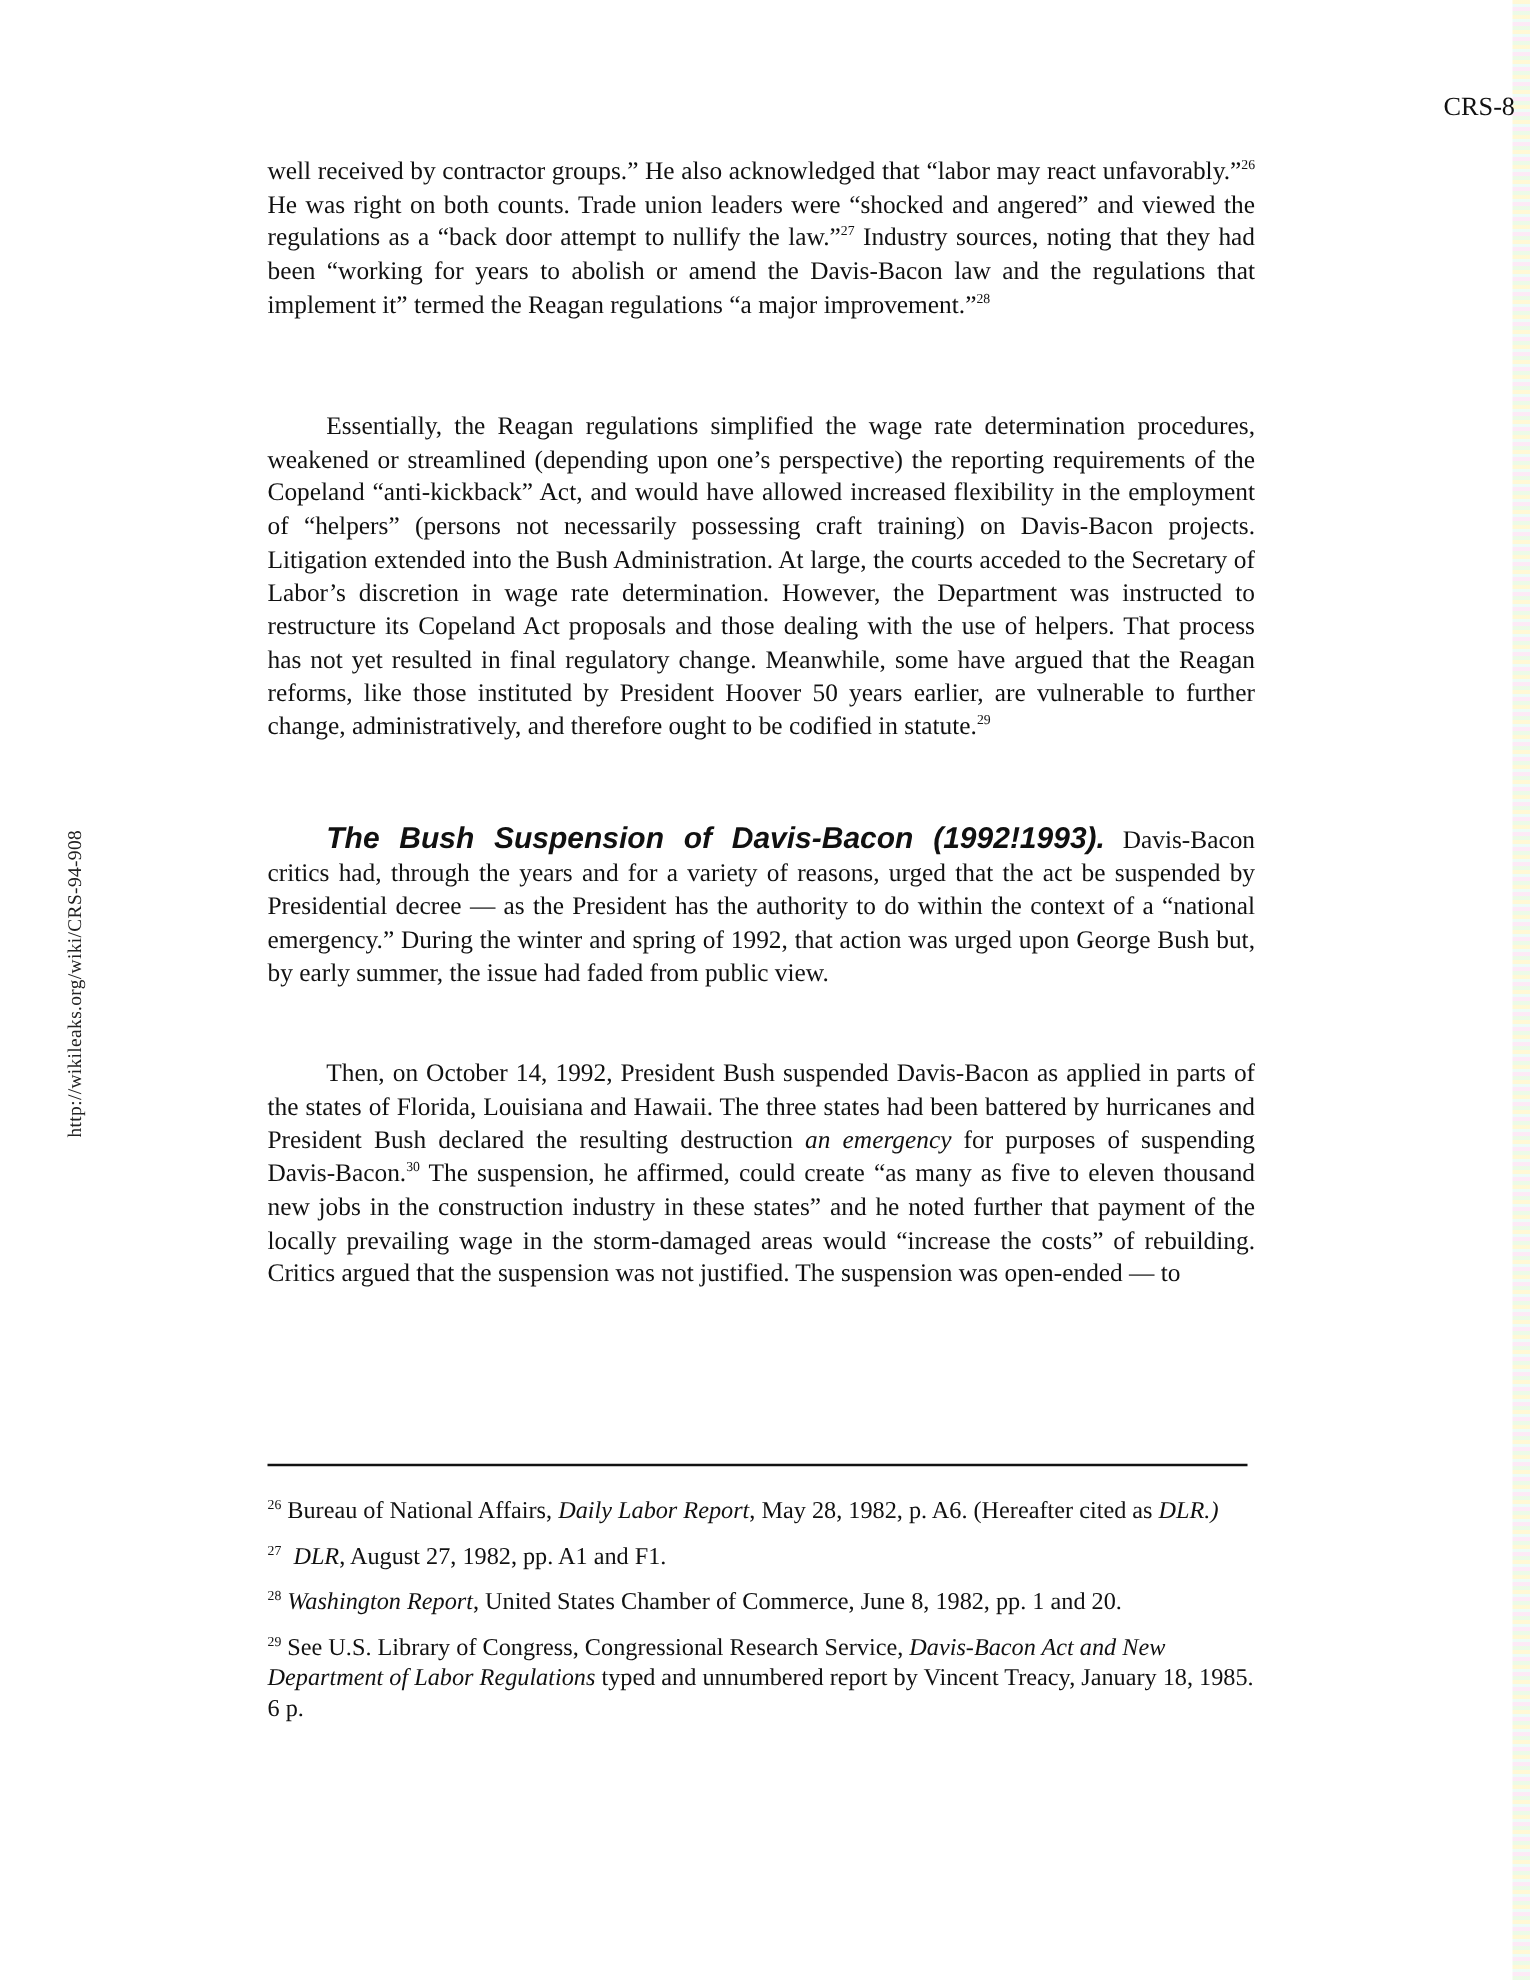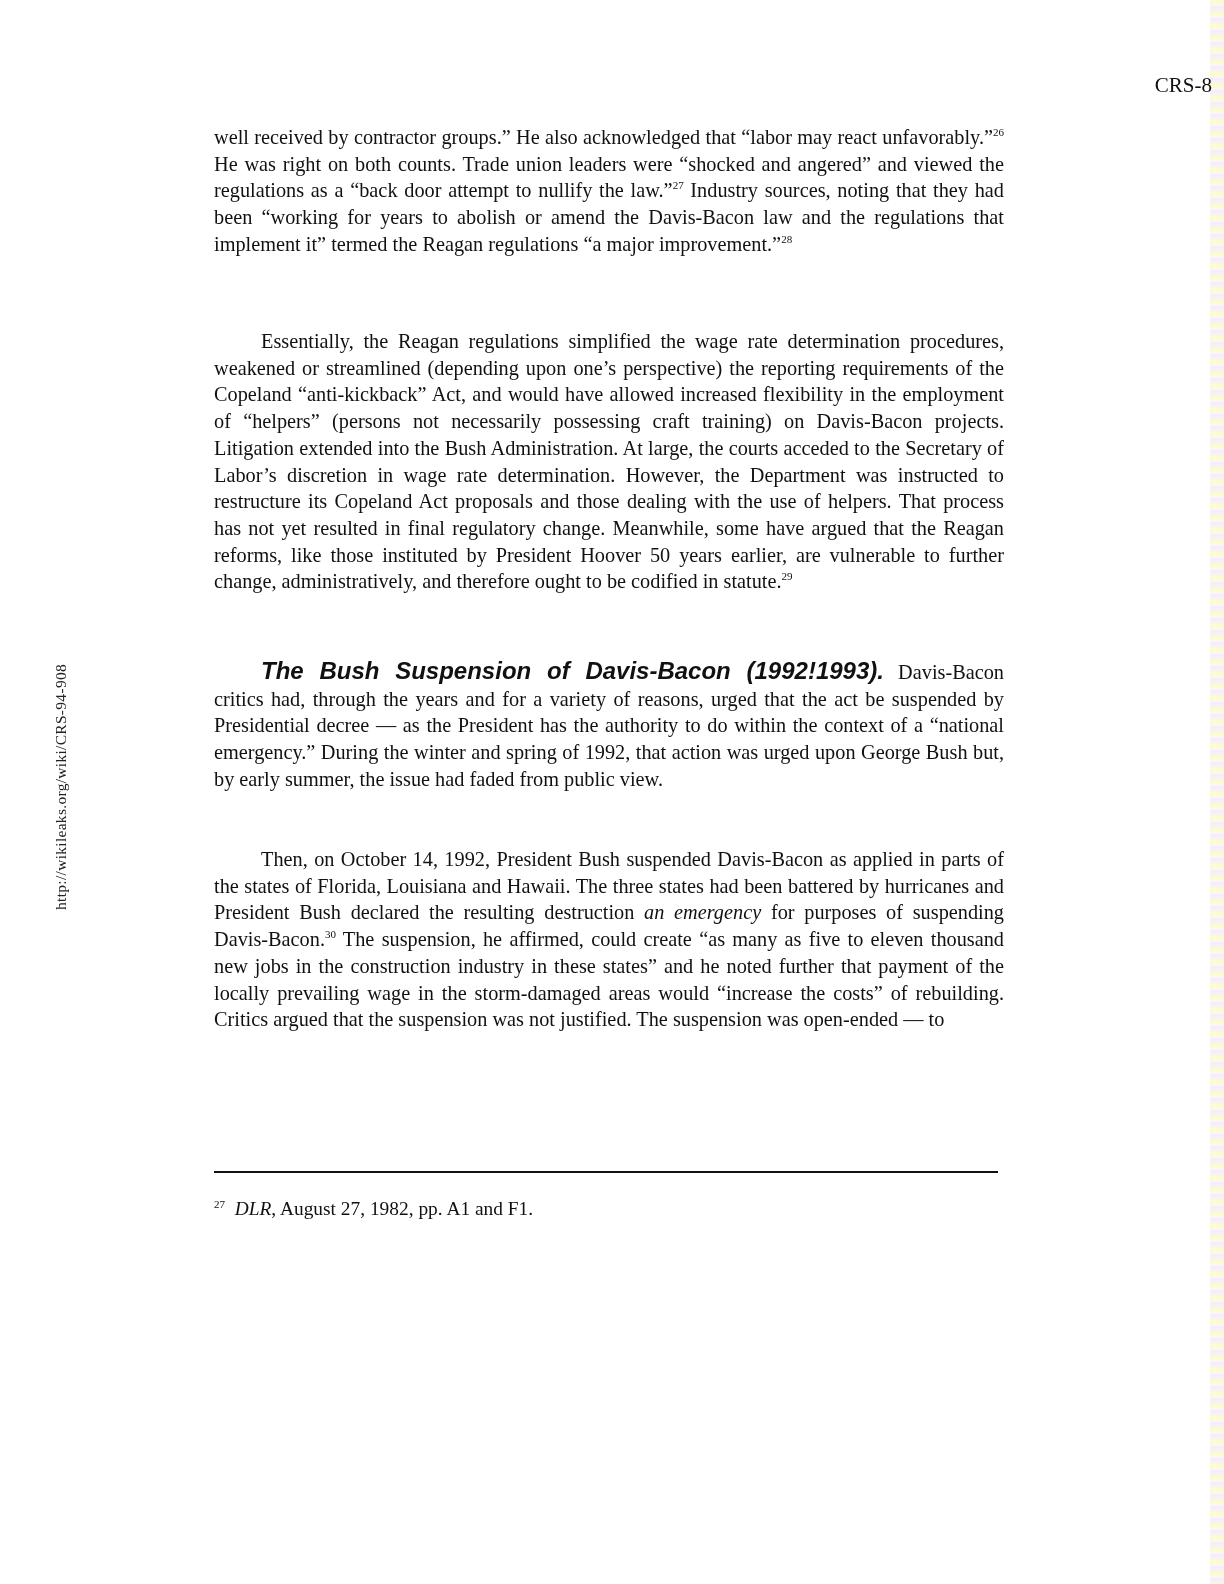--- a/index.html
+++ b/index.html
@@ -119,14 +119,17 @@
   <p class="para indent"><span class="heading-run">The Bush Suspension of Davis-Bacon (1992!1993).</span><span>  Davis-Bacon critics had, through the years and for a variety of reasons, urged that the act be suspended by Presidential decree — as the President has the authority to do within the context of a “national emergency.”  During the winter and spring of 1992, that action was urged upon George Bush but, by early summer, the issue had faded from public view.</span></p>
 </div>
 
 <div class="body-text" style="top:846px;">
   <p class="para indent"><span>Then, on October 14, 1992, President Bush suspended Davis-Bacon as applied in parts of the states of Florida, Louisiana and Hawaii.  The three states had been battered by hurricanes and President Bush declared the resulting destruction </span><em>an emergency</em><span> for purposes of suspending Davis-Bacon.</span><sup>30</sup><span>  The suspension, he affirmed, could create “as many as five to eleven thousand new jobs in the construction industry in these states” and he noted further that payment of the locally prevailing wage in the storm-damaged areas would “increase the costs” of rebuilding.  Critics argued that the suspension was not justified.  The suspension was open-ended — to</span></p>
 </div>
 
 <div class="footnote-rule"></div>
 
 <div class="footnotes">
+  <p class="fn"><sup>26</sup><span> Bureau of National Affairs, </span><em>Daily Labor Report</em><span>, May 28, 1982, p. A6.  (Hereafter cited as </span><em>DLR.)</em></p>
   <p class="fn"><sup>27</sup><span style="white-space:pre;">  </span><em>DLR</em><span>, August 27, 1982, pp. A1 and F1.</span></p>
+  <p class="fn"><sup>28</sup><span style="white-space:pre;"> </span><em>Washington Report</em><span>, United States Chamber of Commerce, June 8, 1982, pp. 1 and 20.</span></p>
+  <p class="fn"><sup>29</sup><span> See U.S. Library of Congress, Congressional Research Service, </span><em>Davis-Bacon Act and New Department of Labor Regulations</em><span> typed and unnumbered report by Vincent Treacy, January 18, 1985.  6 p.</span></p>
 </div>
 
 </body></html>

